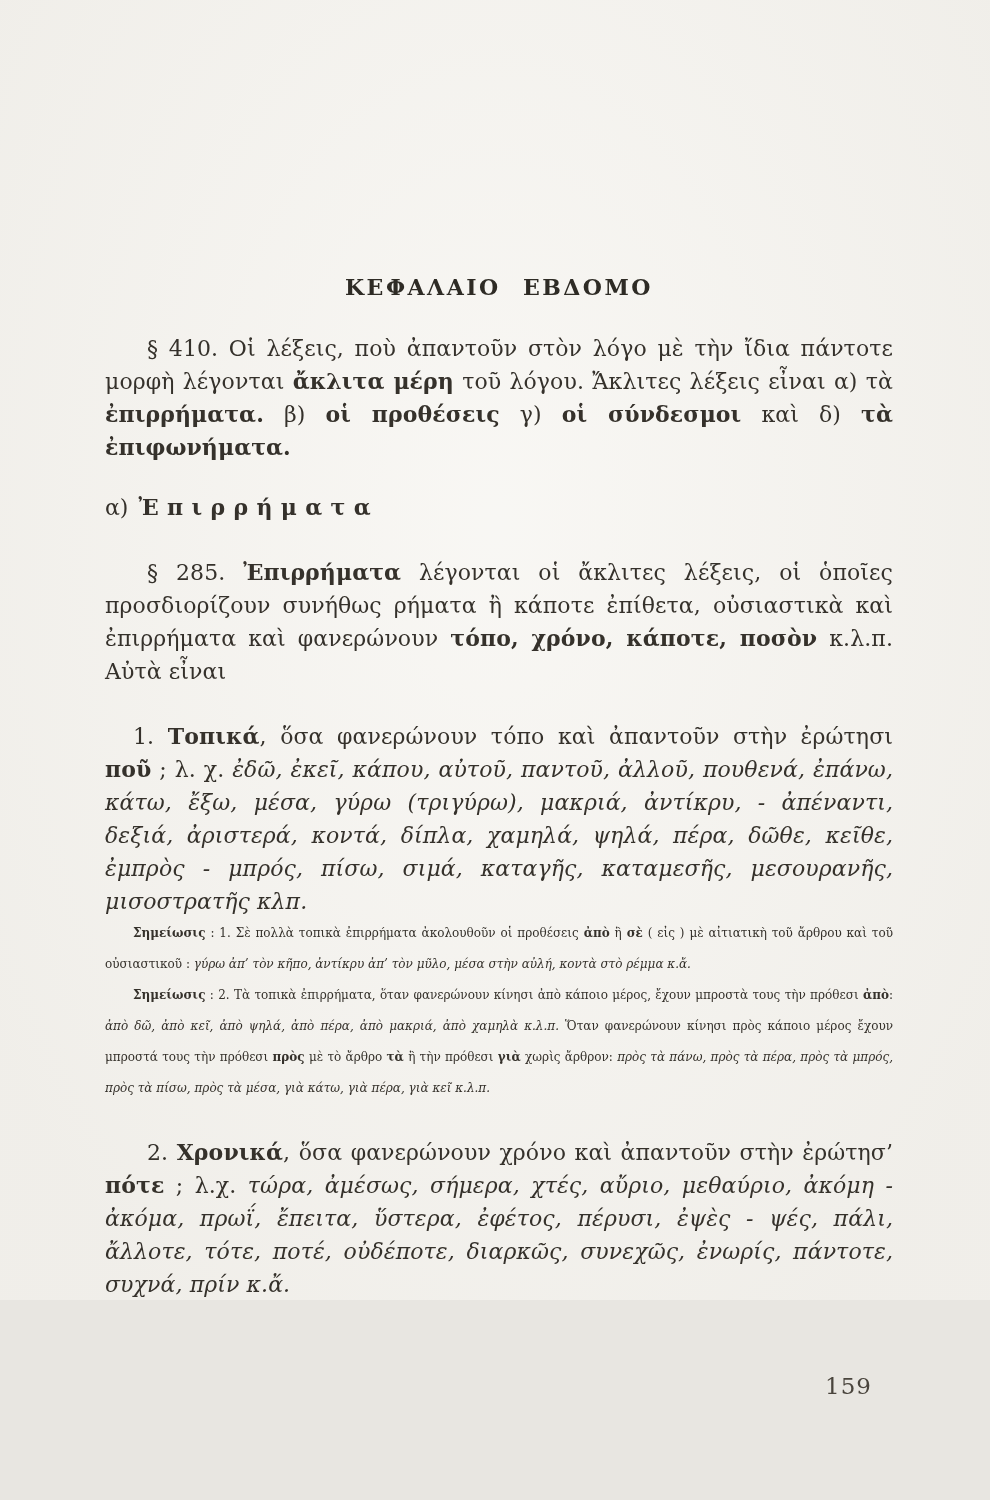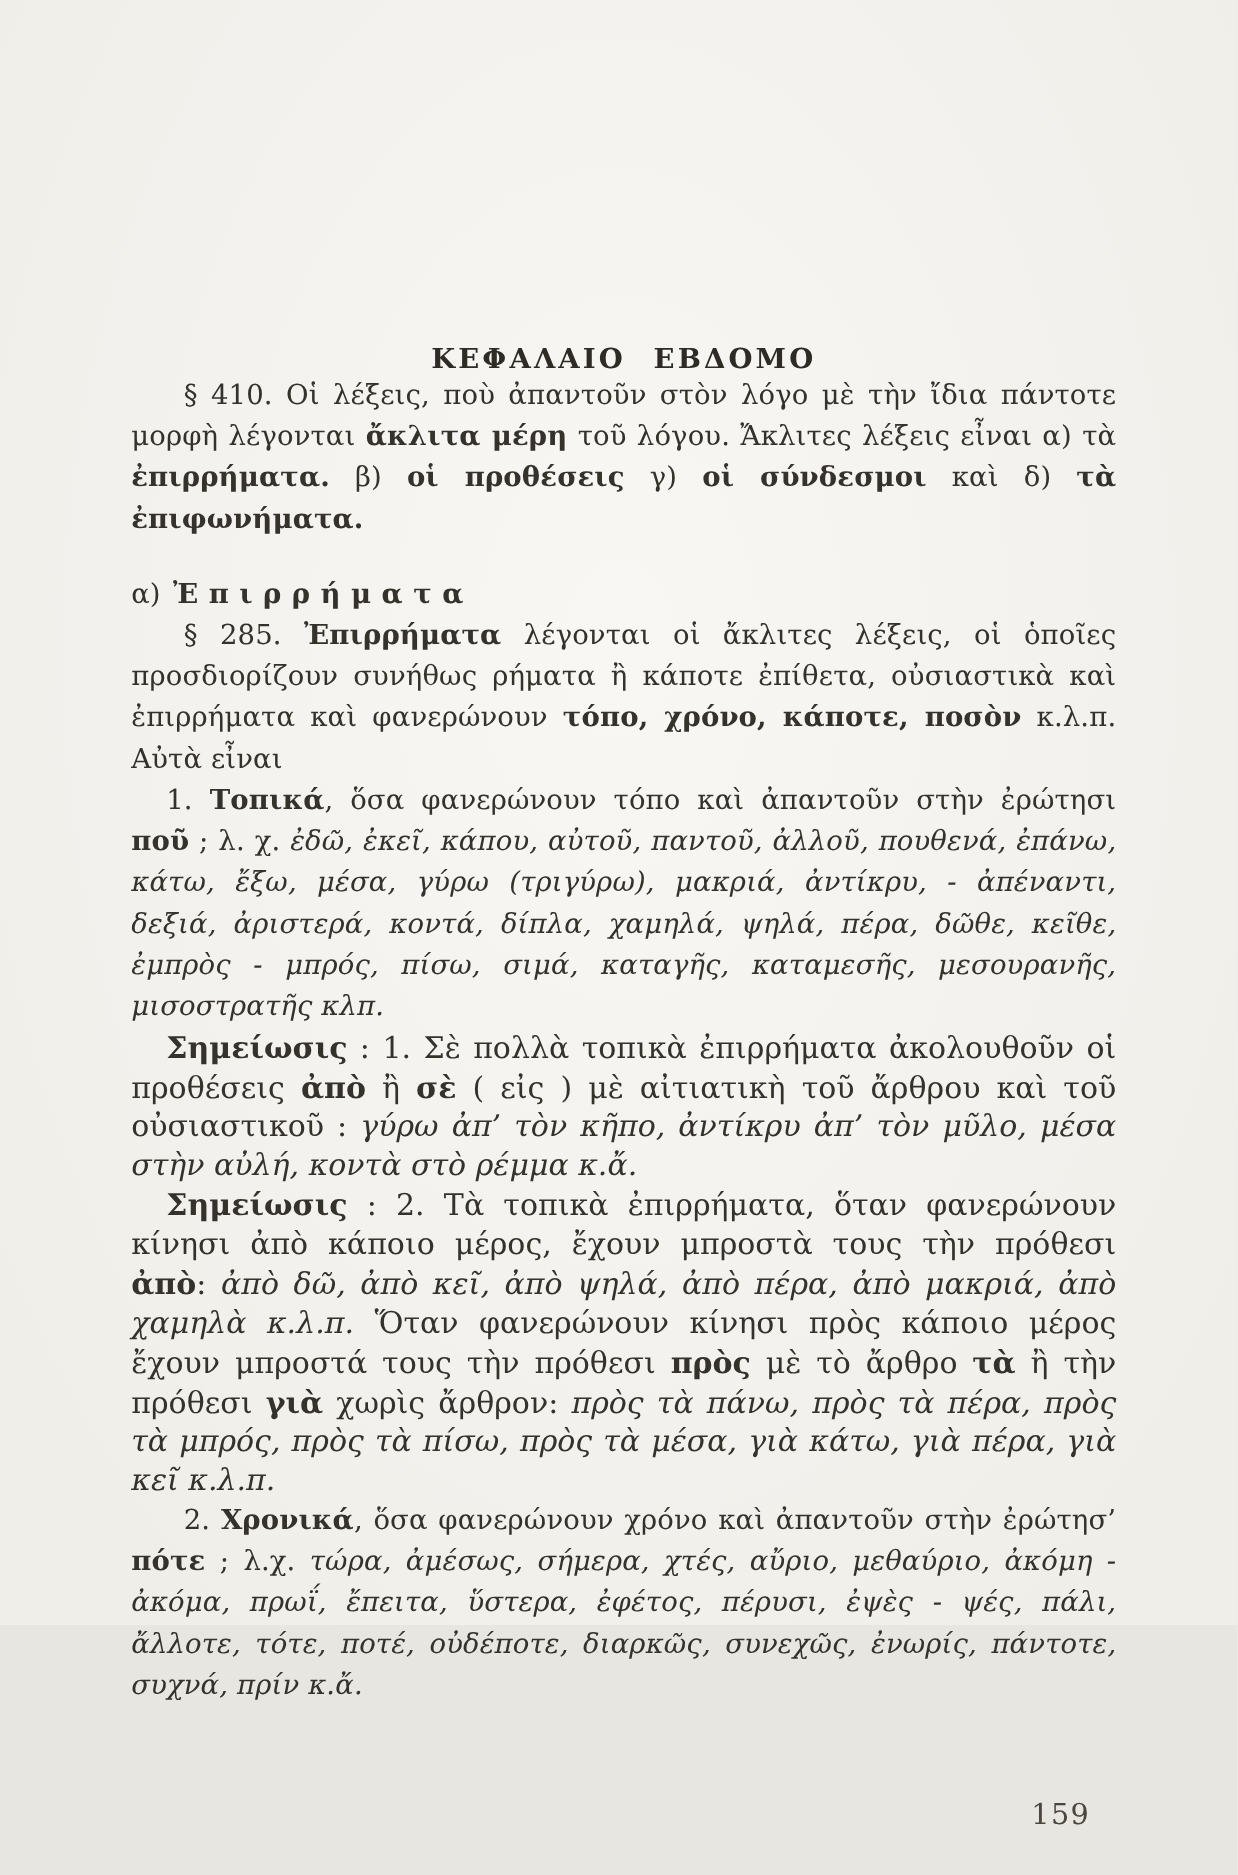--- a/index.html
+++ b/index.html
@@ -32,23 +32,24 @@
   .page-title {
     text-align: center;
     margin-top: 38px;
     font-size: 25px; font-weight: 700;
     word-spacing: 7px; letter-spacing: 0.5px;
   }
   p.body, p.note { margin: 0; text-align: justify; }
   p.body {
     font-size: 22px; line-height: 33px;
     letter-spacing: 0.1px;
+    margin-top: 32px;
   }
   p.note {
-    font-size: 24px; line-height: 31px;
+    font-size: 12px; line-height: 31px;
   }
   .indent-lg { text-indent: 42px; }
   .indent-sm { text-indent: 28px; }
   .mt-p410 { margin-top: 30px; }
   .section-heading {
     margin-top: 26px;
     font-size: 22px;
     height: 34px; line-height: 34px;
   }
   .section-heading .word {
@@ -57,21 +58,21 @@
     margin-left: 10px;
   }
   .mt-p411 { margin-top: 17px; }
   .mt-note1 { margin-top: 13px; }
   .mt-xronika { margin-top: 15px; }
   .mt-tropika { margin-top: 9px; }
   .b { font-weight: 700; font-style: normal; }
   .i { font-style: italic; }
   .page-number {
     position: absolute;
-    right: 118px; top: 1439px;
+    right: 118px; top: 1373px;
     font-size: 23px;
     color: var(--ink-soft);
     letter-spacing: 1px;
   }
 </style>
 </head>
 <body>
 
 <div class="page">
 

